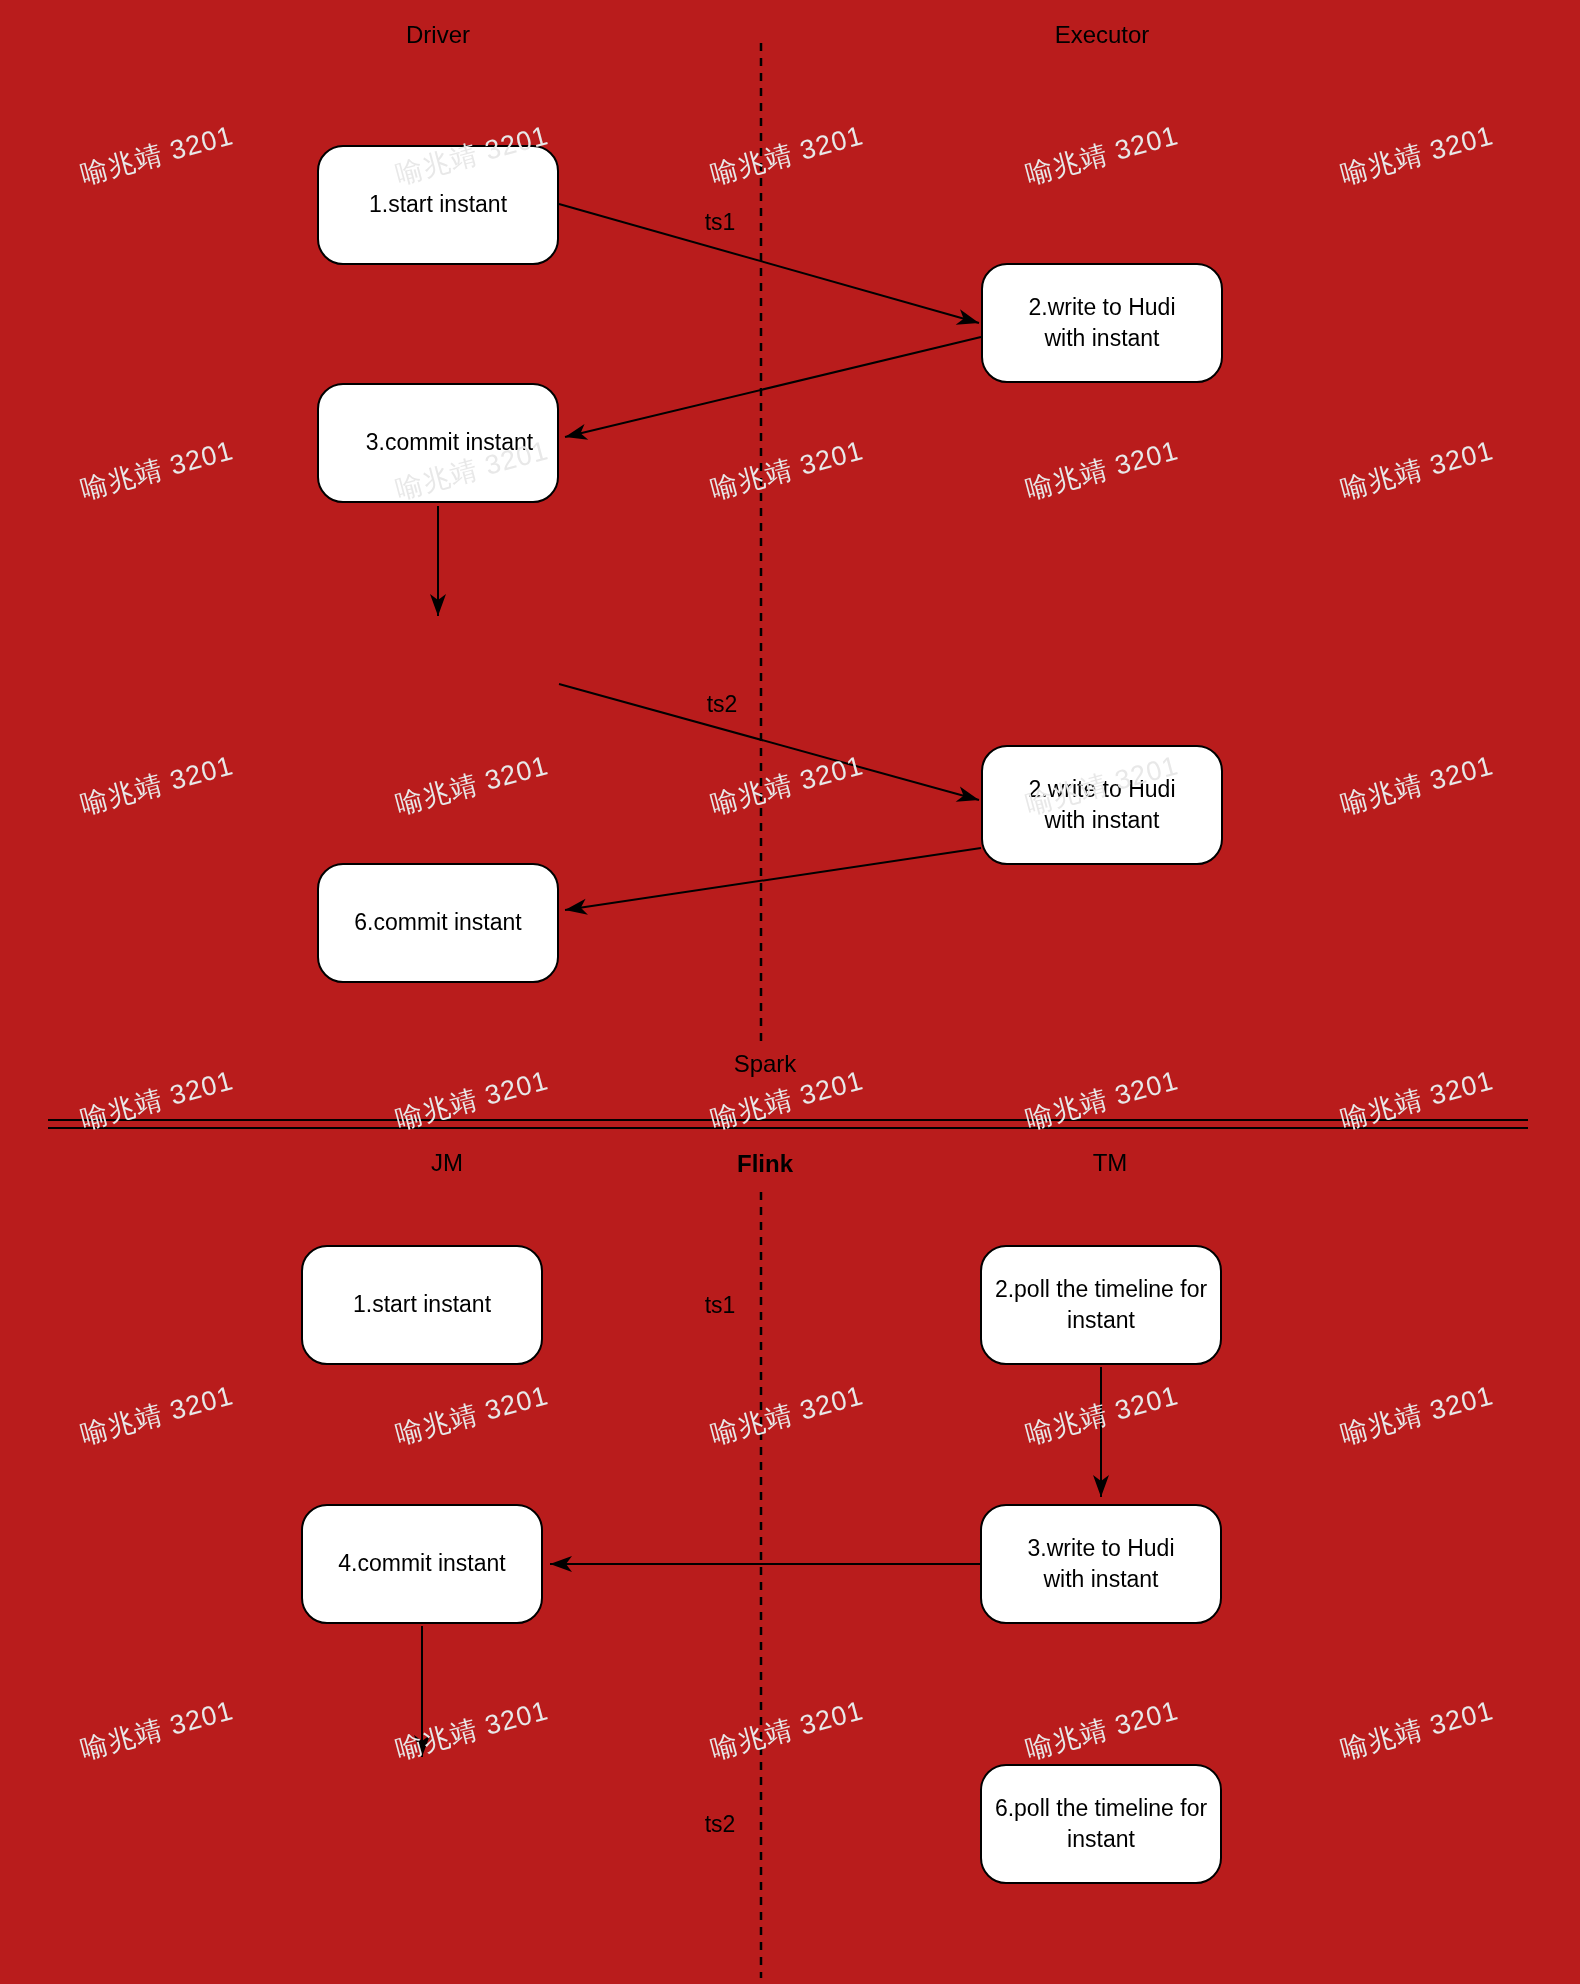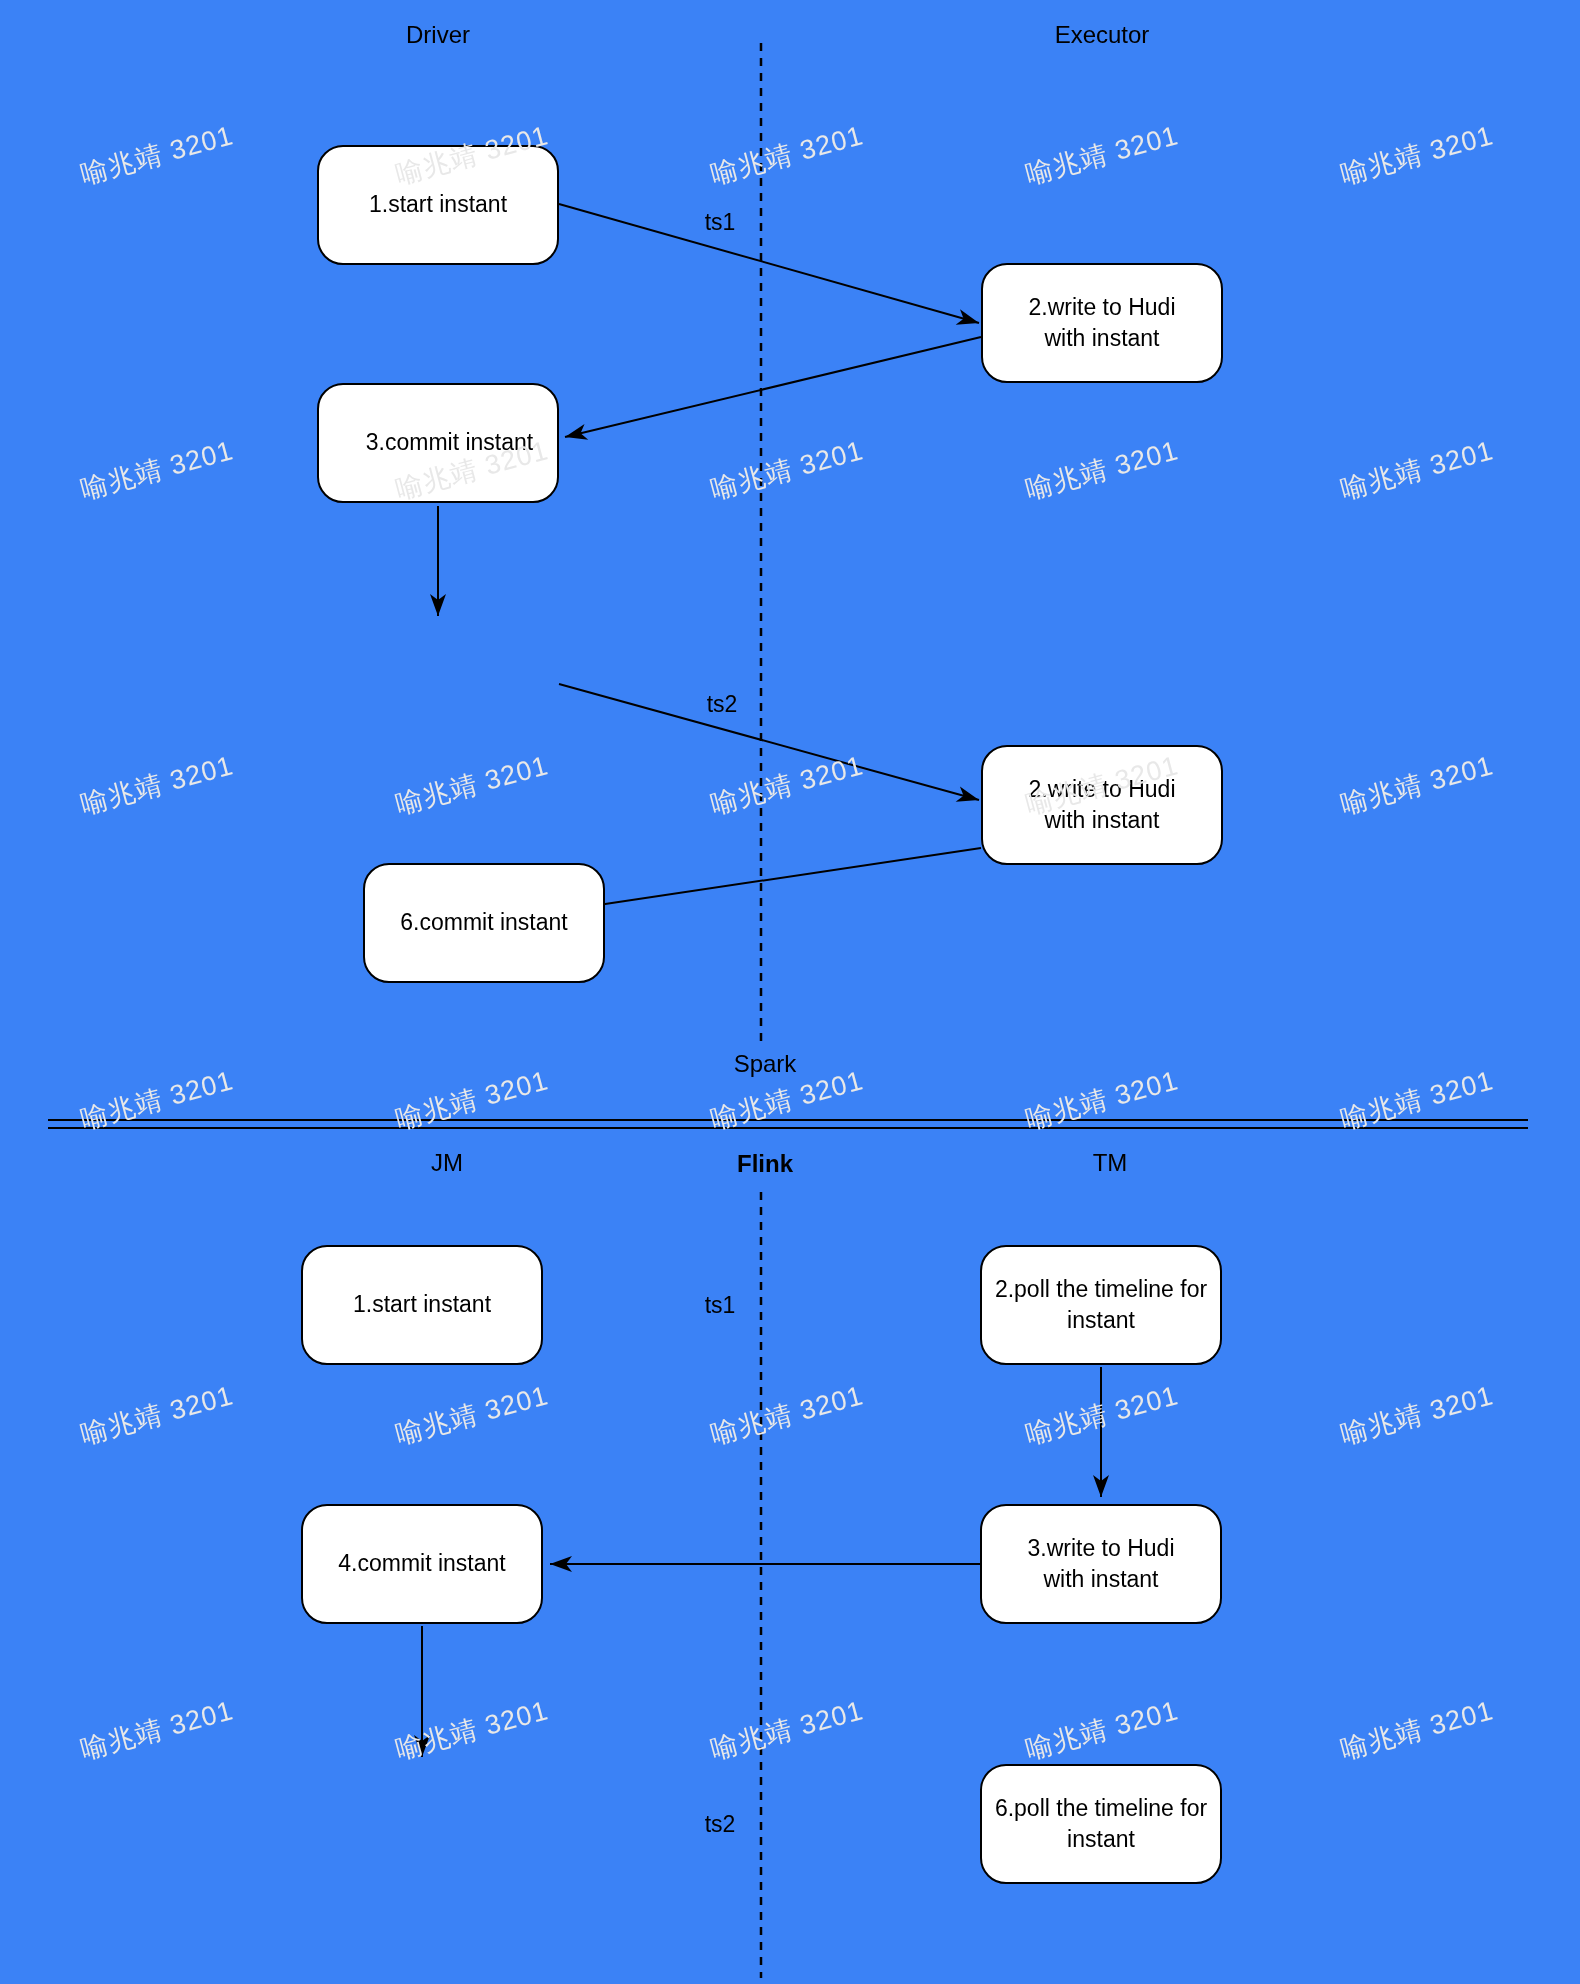--- a/index.html
+++ b/index.html
@@ -4,21 +4,21 @@
 <style>
   html, body {
     margin: 0;
     padding: 0;
     background: #ffffff;
   }
   #canvas {
     position: relative;
     width: 1580px;
     height: 1984px;
-    background: #3b82f6;
+    background: #b91c1c;
     overflow: hidden;
     font-family: "Liberation Sans", "DejaVu Sans", sans-serif;
     color: #000000;
   }
   
   .box {
     position: absolute;
     width: 242px;
     height: 120px;
     border: 2.5px solid #000000;
@@ -97,21 +97,21 @@
 
   <div class="lbl" style="left:438px; top:35px;">Driver</div>
   <div class="lbl" style="left:1102px; top:35px;">Executor</div>
 
   <div class="box" style="left:317px; top:145px;">1.start instant</div>
   <div class="box" style="left:981px; top:263px;">2.write to Hudi
 with instant</div>
   <div class="box" style="left:317px; top:383px;padding-left:23px;">3.commit instant</div>
   <div class="box" style="left:981px; top:745px;">2.write to Hudi
 with instant</div>
-  <div class="box" style="left:317px; top:863px;margin-left:46px;">6.commit instant</div>
+  <div class="box" style="left:317px; top:863px;">6.commit instant</div>
 
   <div class="lbl small" style="left:720px; top:222px;">ts1</div>
   <div class="lbl small" style="left:722px; top:704px;">ts2</div>
 
   <div class="lbl" style="left:765px; top:1040px;margin-top:24px;">Spark</div>
 
   <div class="lbl" style="left:447px; top:1163px;">JM</div>
   <div class="lbl" style="left:765px; top:1164px;font-weight:bold;">Flink</div>
   <div class="lbl" style="left:1110px; top:1163px;">TM</div>
 

